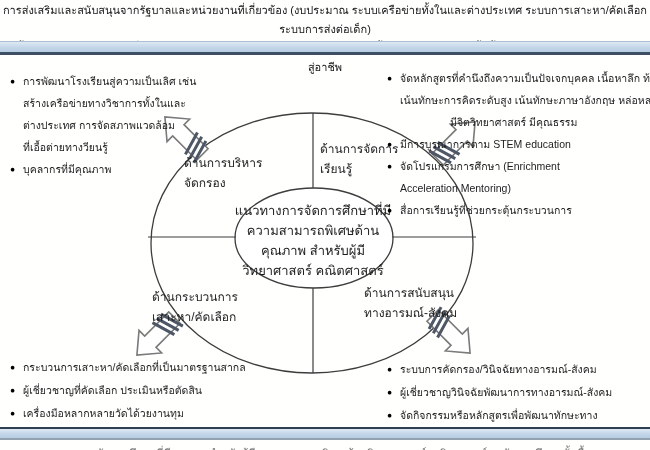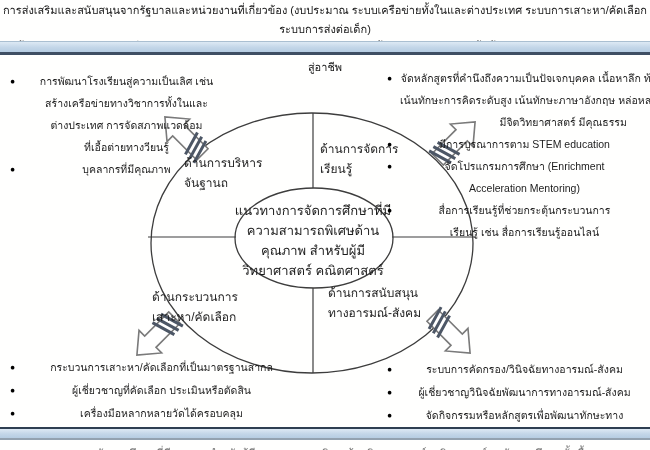--- a/index.html
+++ b/index.html
@@ -22,21 +22,21 @@
   .qlabel{position:absolute;width:120px;text-align:left;font-size:12px;line-height:20px;}
   .qlabel span,.center-label span{display:block;}
   .center-label{position:absolute;left:233px;top:201px;width:160px;text-align:center;
     font-size:13px;line-height:20px;}
   
   .panel{position:absolute;font-size:10.5px;line-height:22px;}
   .panel-bottom{line-height:23px;}
   .li{display:flex;align-items:flex-start;}
   .dot{flex:0 0 13px;font-size:8.5px;line-height:inherit;color:#000;}
   .btext{flex:1 1 auto;}
-  .btext span{display:block;white-space:nowrap;text-align:center;}
+  .btext span{display:block;white-space:nowrap;}
   .btext span.indent{padding-left:50px;}
   
   .footer-partial{position:absolute;left:0;top:444px;width:650px;text-align:center;
     font-size:11px;color:#4a4a4a;opacity:.75;white-space:nowrap;}
 </style>
 </head>
 <body>
 
 <div class="canvas">
 
@@ -76,31 +76,31 @@
   </svg>
   <svg class="arrow" style="left:420px;top:303px;" width="62" height="62" viewBox="0 0 62 62">
     <g transform="translate(31,31) rotate(45)">
       <path d="M-26,-8 L8,-8 L8,-16 L27,0 L8,16 L8,8 L-26,8 Z" fill="#ffffff" stroke="#7a7a7a" stroke-width="1.6"></path>
       <path d="M-26,-12 L-19,12 M-20,-12 L-13,12 M-14,-12 L-7,12" stroke="#4d5766" stroke-width="3" fill="none"></path>
     </g>
   </svg>
 
   <div class="qlabel" style="left:184px;top:153px;">
     <span>ด้านการบริหาร</span>
-    <span>จันฐานถ</span>
+    <span>จัดกรอง</span>
   </div>
   <div class="qlabel" style="left:320px;top:139px;">
     <span>ด้านการจัดการ</span>
     <span>เรียนรู้</span>
   </div>
   <div class="qlabel" style="left:152px;top:287px;">
     <span>ด้านกระบวนการ</span>
     <span>เสาะหา/คัดเลือก</span>
   </div>
-  <div class="qlabel" style="left:328px;top:283px;">
+  <div class="qlabel" style="left:364px;top:283px;">
     <span>ด้านการสนับสนุน</span>
     <span>ทางอารมณ์-สังคม</span>
   </div>
 
   <div class="center-label">
     <span>แนวทางการจัดการศึกษาที่มี</span>
     <span>ความสามารถพิเศษด้าน</span>
     <span>คุณภาพ สำหรับผู้มี</span>
     <span>วิทยาศาสตร์ คณิตศาสตร์</span>
   </div>
@@ -142,42 +142,41 @@
       <span class="dot">●</span>
       <span class="btext">
         <span>จัดโปรแกรมการศึกษา (Enrichment</span>
         <span>Acceleration Mentoring)</span>
       </span>
     </div>
     <div class="li">
       <span class="dot">●</span>
       <span class="btext">
         <span>สื่อการเรียนรู้ที่ช่วยกระตุ้นกระบวนการ</span>
-        <span>เรียนรู้ เช่น สื่อการเรียนรู้ออนไลน์</span>
       </span>
     </div>
   </div>
 
   <div class="panel panel-bottom" style="left:10px;top:356px;width:290px;">
     <div class="li">
       <span class="dot">●</span>
       <span class="btext">
           <span>กระบวนการเสาะหา/คัดเลือกที่เป็นมาตรฐานสากล</span>
         </span>
     </div>
     <div class="li">
       <span class="dot">●</span>
       <span class="btext">
           <span>ผู้เชี่ยวชาญที่คัดเลือก ประเมินหรือตัดสิน</span>
         </span>
     </div>
     <div class="li">
       <span class="dot">●</span>
       <span class="btext">
-          <span>เครื่องมือหลากหลายวัดได้ครอบคลุม</span>
+          <span>เครื่องมือหลากหลายวัดได้วยงานทุม</span>
         </span>
     </div>
   </div>
 
   <div class="panel panel-bottom" style="left:387px;top:358px;width:262px;">
     <div class="li">
       <span class="dot">●</span>
       <span class="btext">
           <span>ระบบการคัดกรอง/วินิจฉัยทางอารมณ์-สังคม</span>
         </span>

